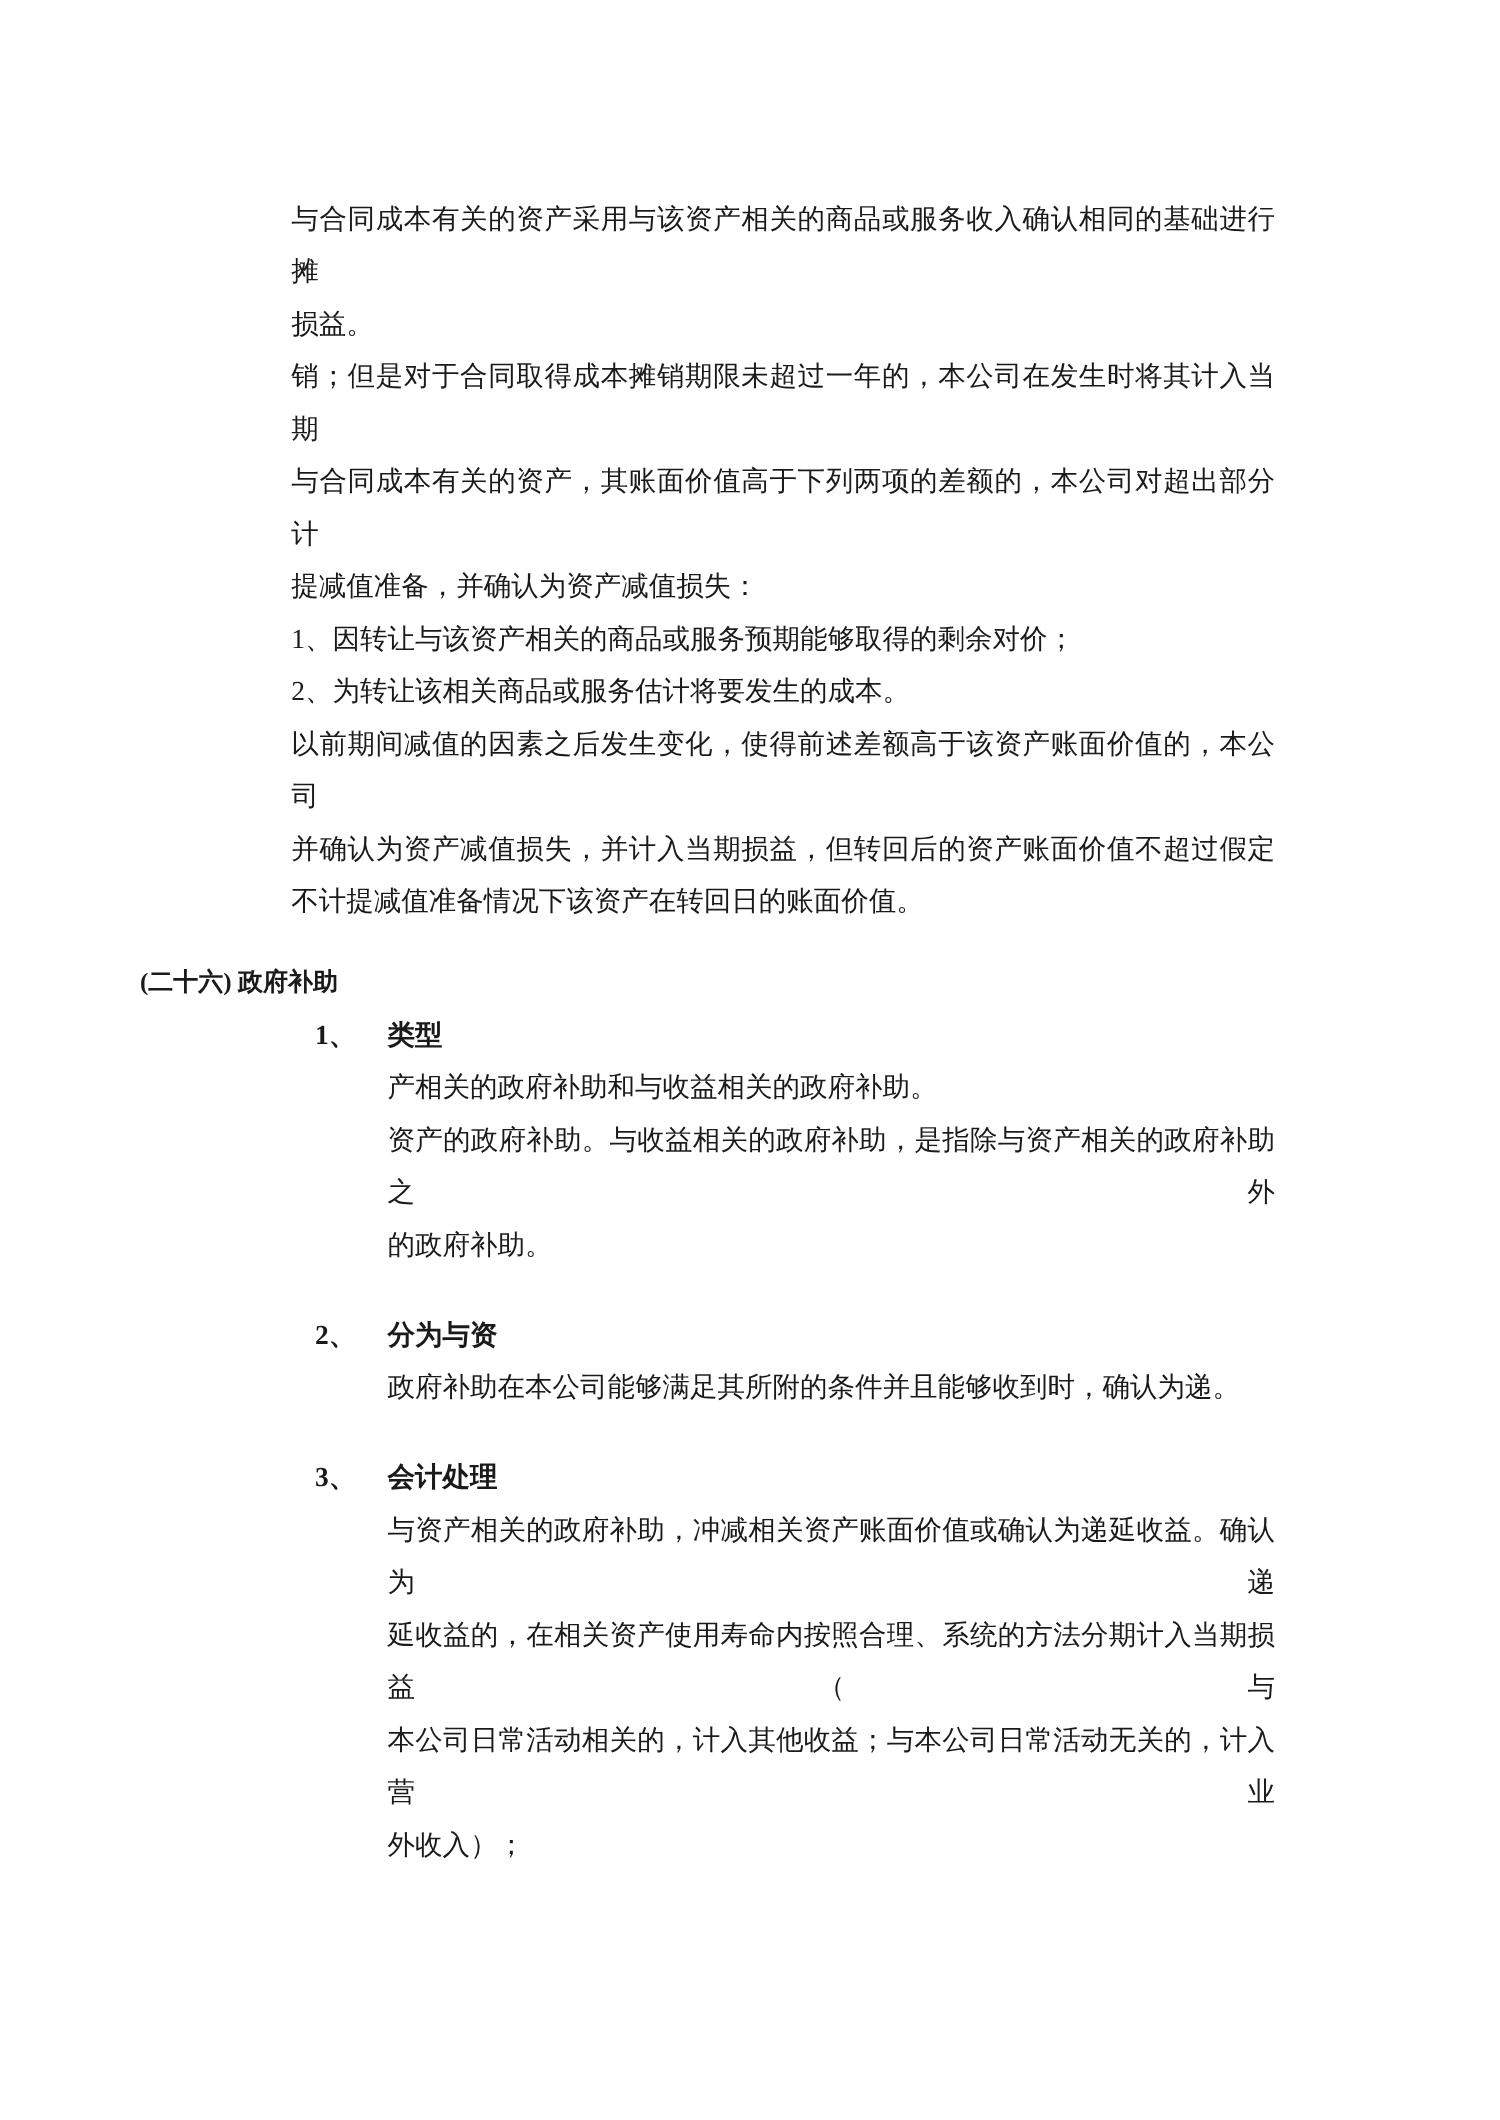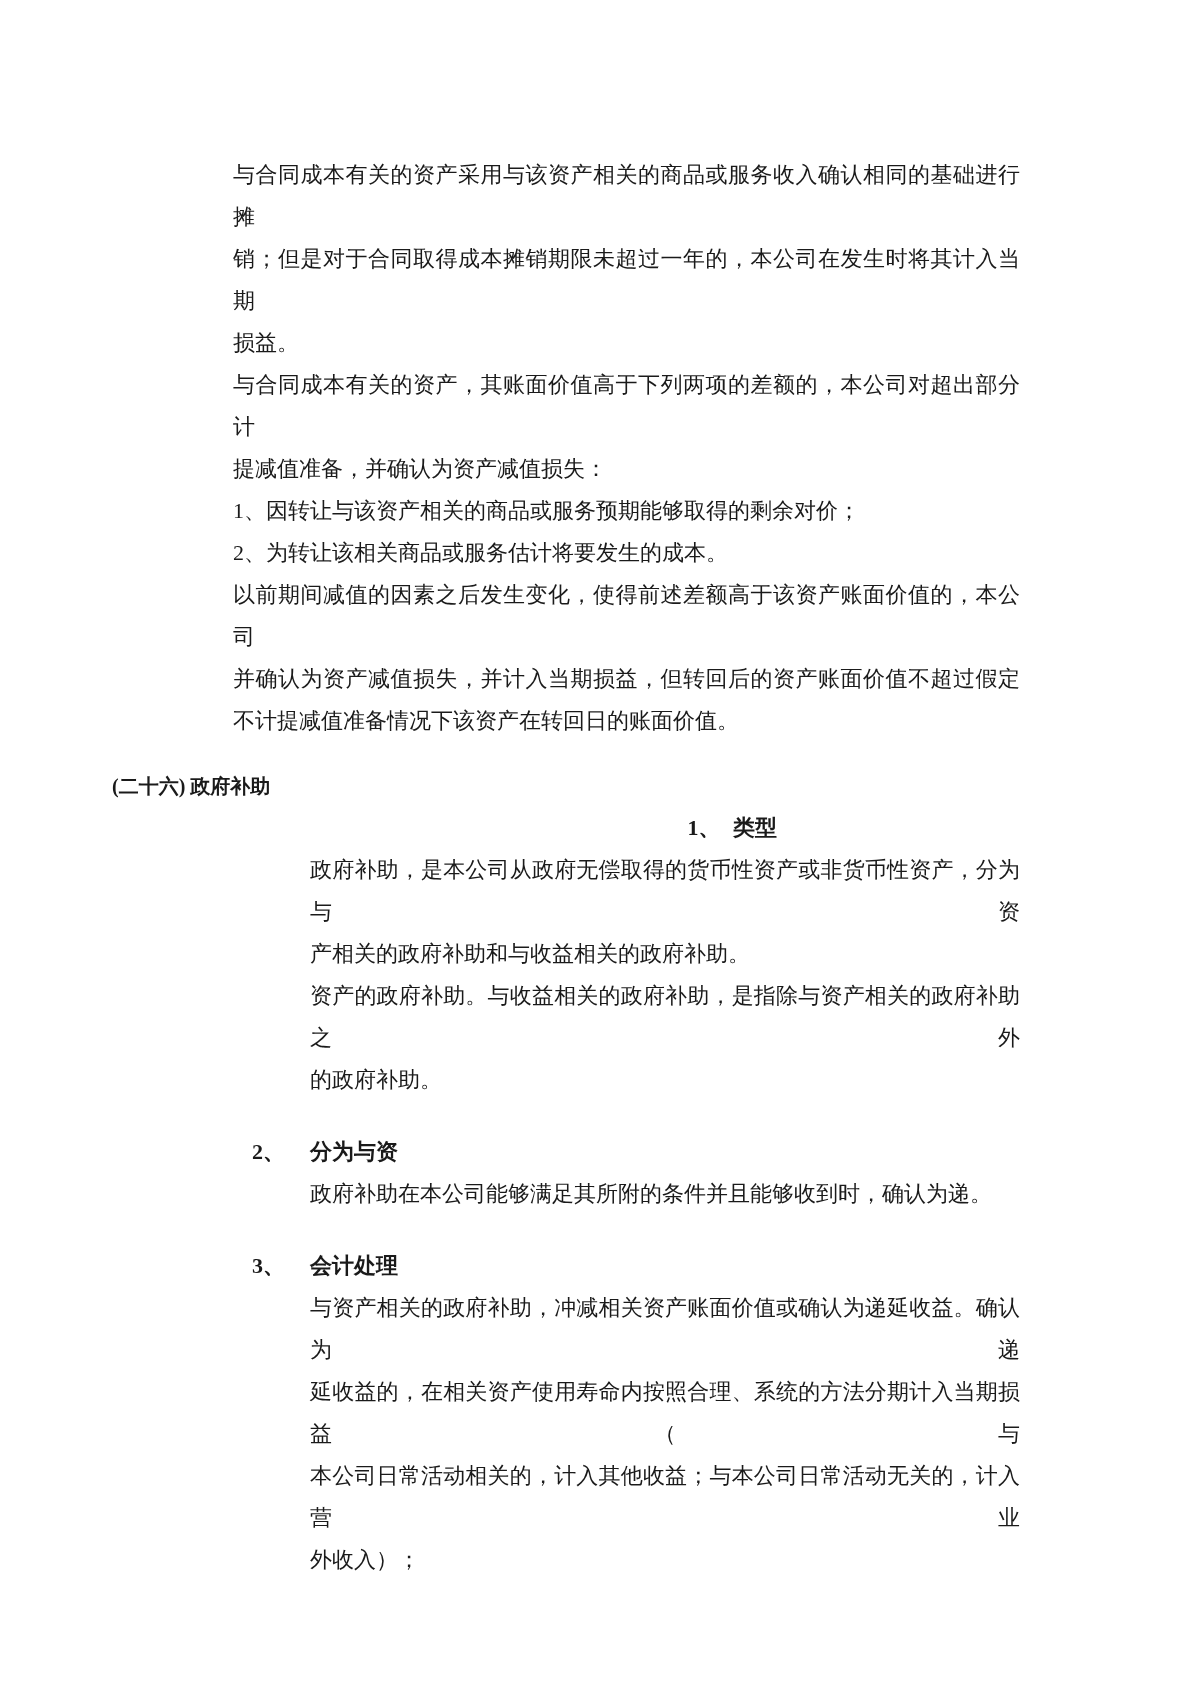--- a/index.html
+++ b/index.html
@@ -48,47 +48,45 @@
   }
   .sub-heading {
     margin-left: 252px;
     margin-top: 30px;
     font-size: 22px;
     line-height: 42px;
     font-weight: bold;
   }
   .sec-heading + .sub-heading {
     margin-top: 0;
-    text-align: center;
   }
   .sub-num {
     display: inline-block;
     width: 58px;
   }
 </style>
 </head>
 <body>
 
 <div class="page">
     <div class="para outer">
       <div class="line j">与合同成本有关的资产采用与该资产相关的商品或服务收入确认相同的基础进行摊</div>
+      <div class="line">损益。</div>
       <div class="line j">销；但是对于合同取得成本摊销期限未超过一年的，本公司在发生时将其计入当期</div>
-      <div class="line">损益。</div>
       <div class="line j">与合同成本有关的资产，其账面价值高于下列两项的差额的，本公司对超出部分计</div>
       <div class="line">提减值准备，并确认为资产减值损失：</div>
       <div class="line">1、因转让与该资产相关的商品或服务预期能够取得的剩余对价；</div>
       <div class="line">2、为转让该相关商品或服务估计将要发生的成本。</div>
       <div class="line j">以前期间减值的因素之后发生变化，使得前述差额高于该资产账面价值的，本公司</div>
       <div class="line j">并确认为资产减值损失，并计入当期损益，但转回后的资产账面价值不超过假定</div>
       <div class="line">不计提减值准备情况下该资产在转回日的账面价值。</div>
     </div>
     <div class="sec-heading">(二十六) 政府补助</div>
     <div class="sub-heading"><span class="sub-num">1、</span><span class="sub-label">类型</span></div>
     <div class="para inner">
-      <div class="line j">政府补助，是本公司从政府无偿取得的货币性资产或非货币性资产，分为与资</div>
       <div class="line">产相关的政府补助和与收益相关的政府补助。</div>
       <div class="line j">资产的政府补助。与收益相关的政府补助，是指除与资产相关的政府补助之外</div>
       <div class="line">的政府补助。</div>
     </div>
     <div class="sub-heading"><span class="sub-num">2、</span><span class="sub-label">分为与资</span></div>
     <div class="para inner">
       <div class="line">政府补助在本公司能够满足其所附的条件并且能够收到时，确认为递。</div>
     </div>
     <div class="sub-heading"><span class="sub-num">3、</span><span class="sub-label">会计处理</span></div>
     <div class="para inner">

